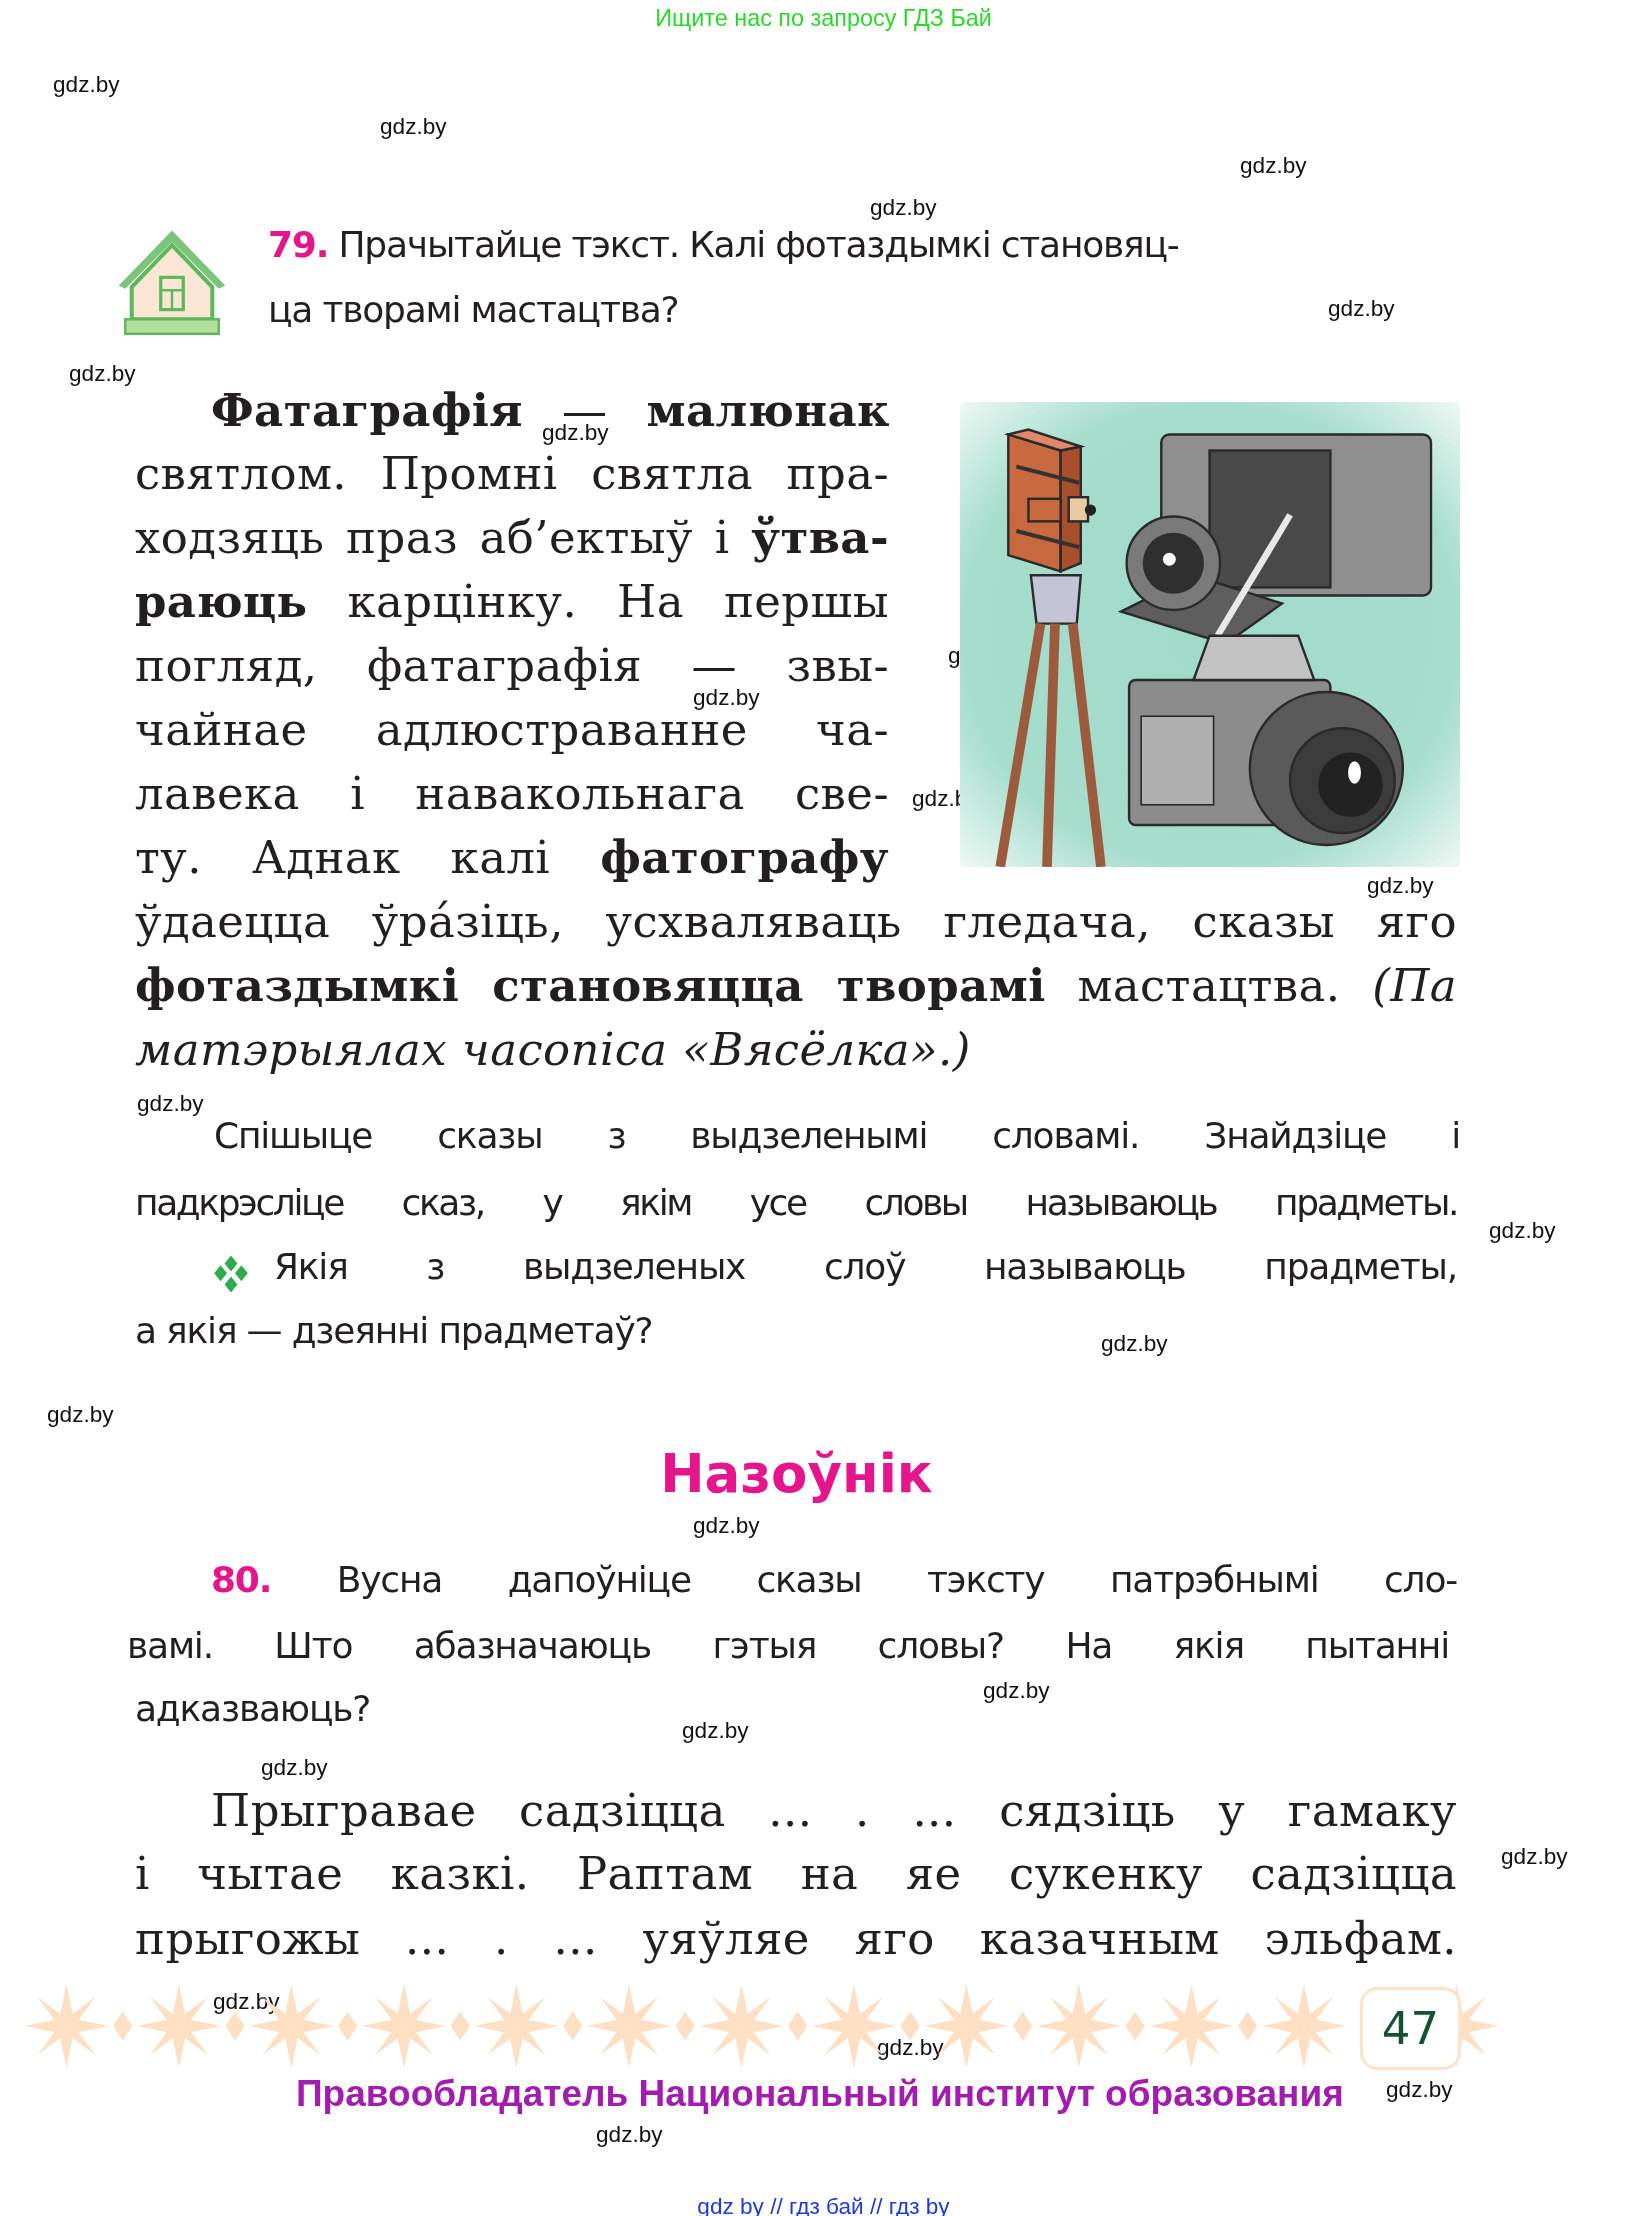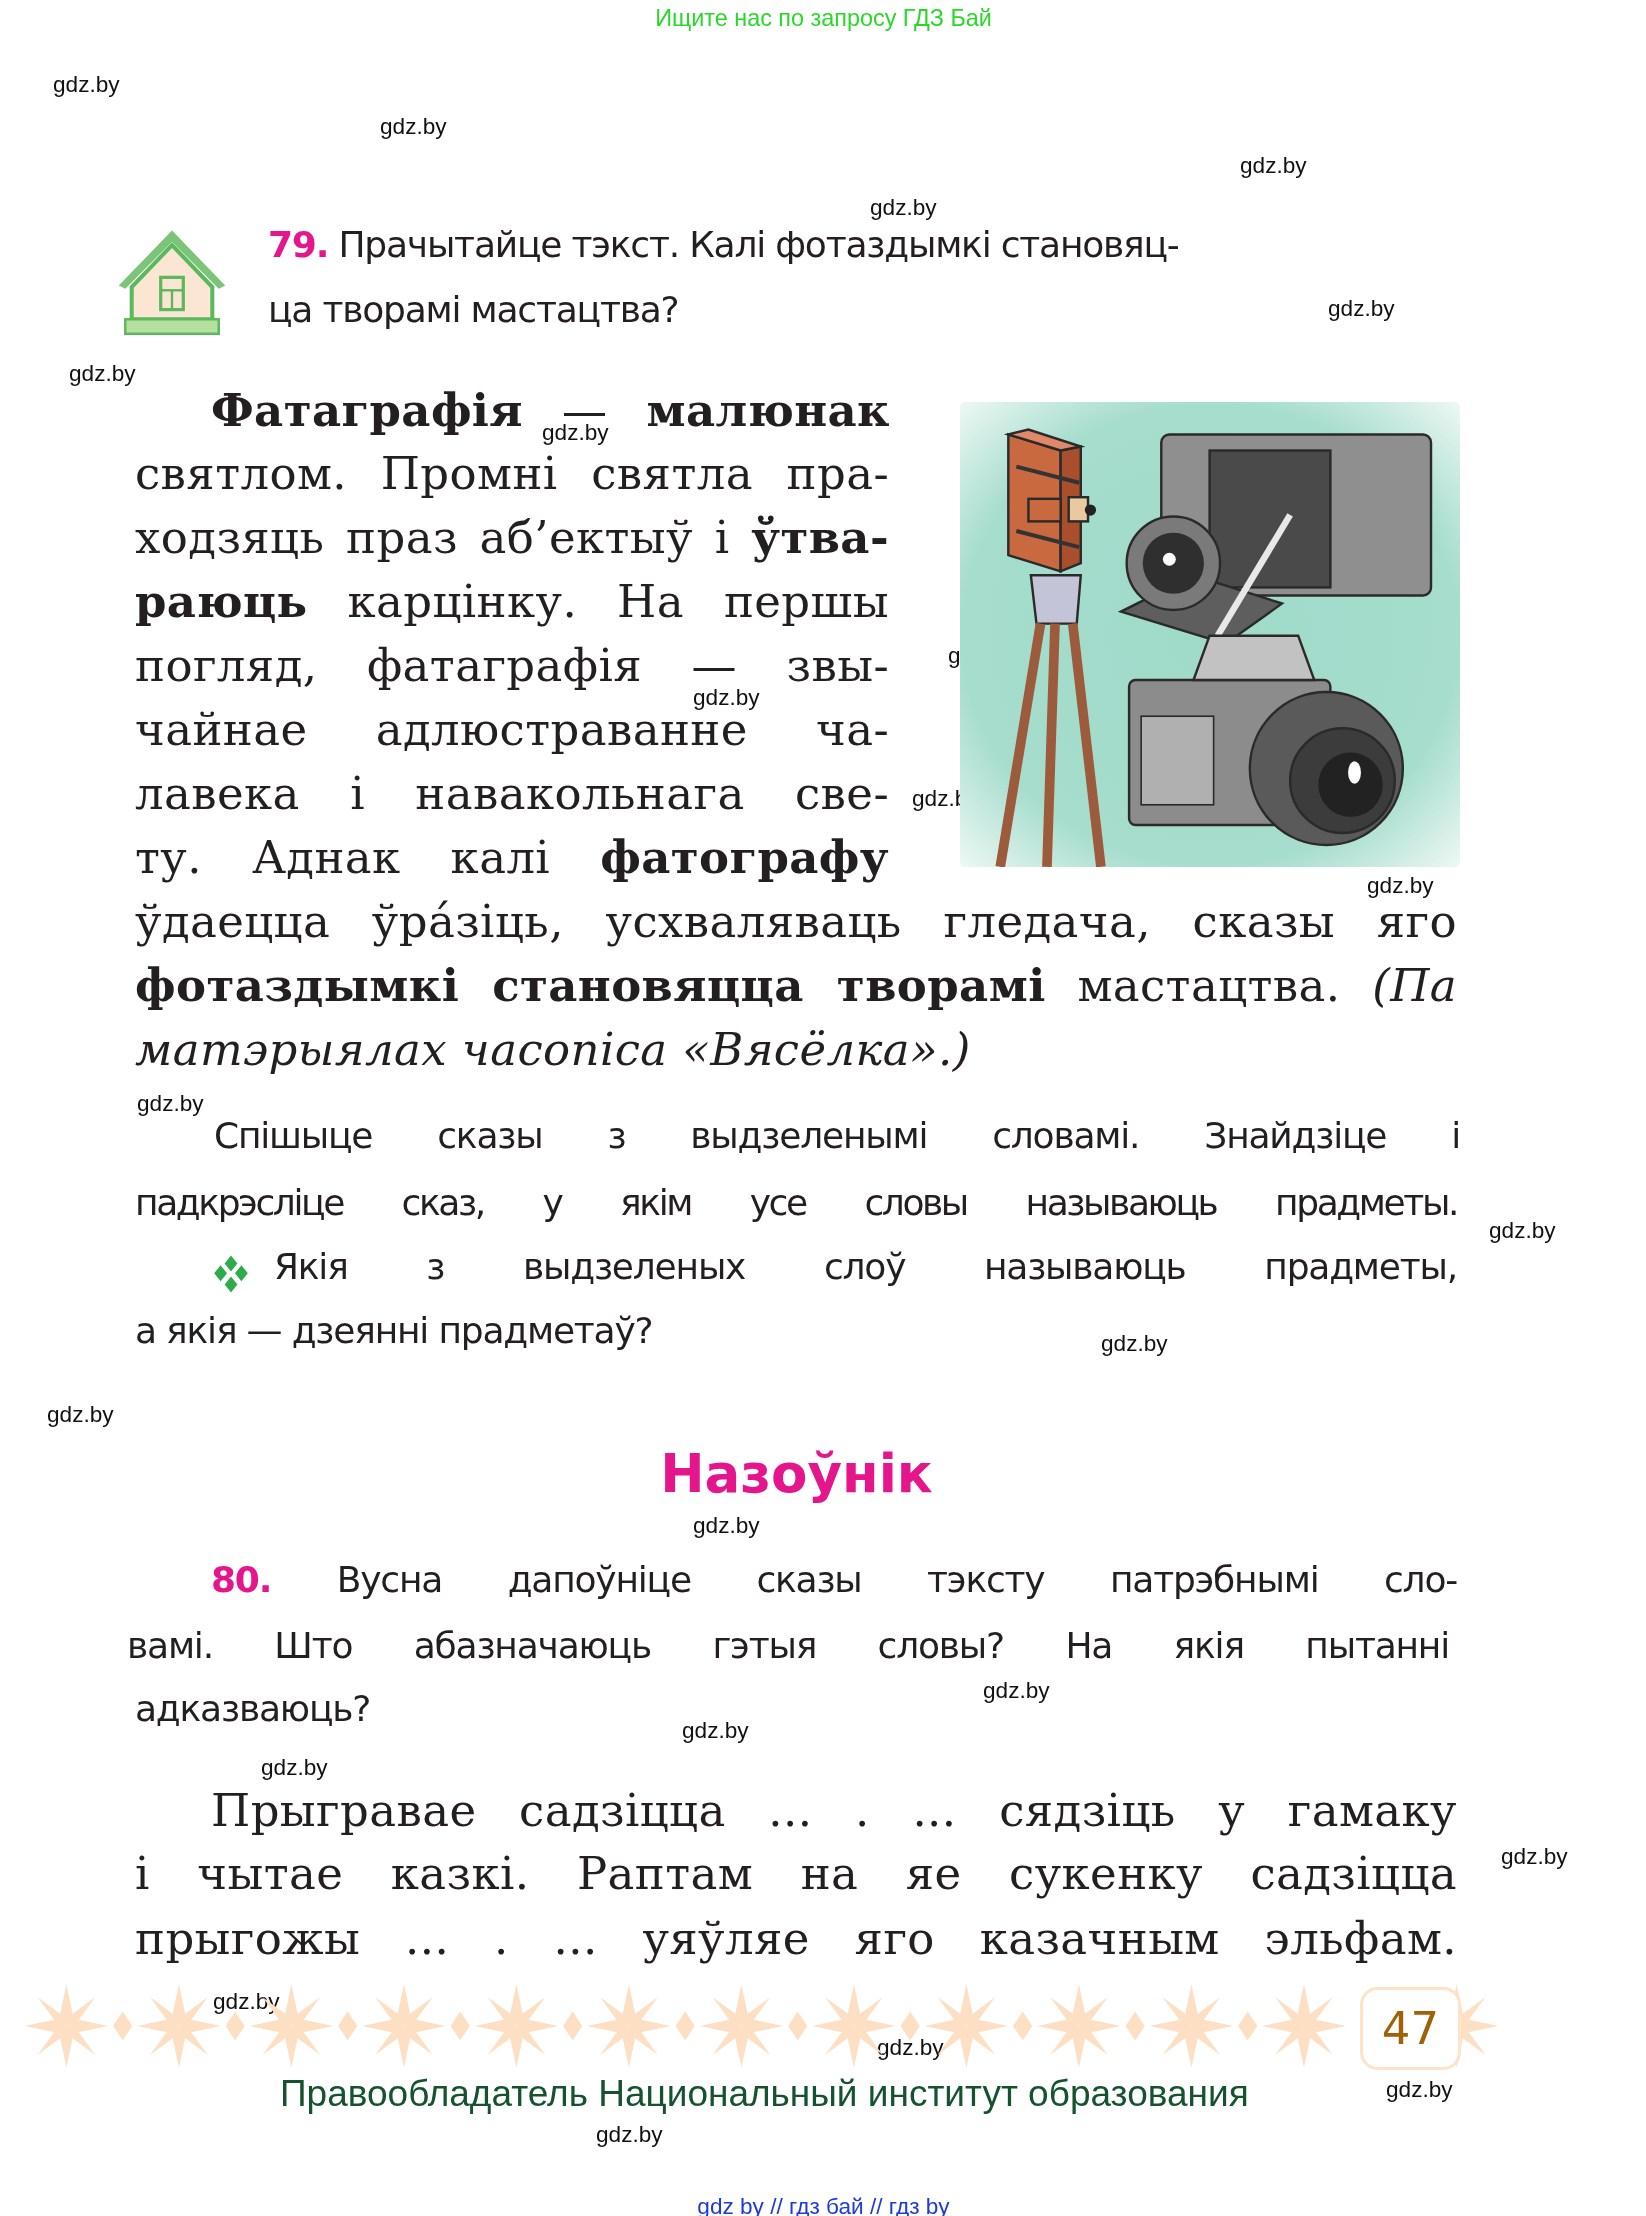--- a/index.html
+++ b/index.html
@@ -10,22 +10,22 @@
   .sans{font-family:"DejaVu Sans",sans-serif;}
   .num{color:#e5158c;font-weight:bold;}
   .task-line{position:absolute;font-size:36px;white-space:nowrap;letter-spacing:-1.2px;}
   .serif-line{position:absolute;font-size:45px;white-space:nowrap;font-family:"DejaVu Serif",serif;letter-spacing:0.4px;}
   .b{font-weight:bold;}
   .i{font-style:italic;}
   .justify{text-align:justify;text-align-last:justify;}
   .heading{position:absolute;left:0;width:1593px;text-align:center;top:1443px;font-size:53px;font-weight:bold;color:#e5158c;}
   .photo{position:absolute;left:960px;top:402px;width:500px;height:465px;background:radial-gradient(ellipse at center,#9fdac9 0%,#a6ddcd 70%,#eef8f4 100%);border-radius:4.8px;overflow:hidden;}
   .ornament{position:absolute;left:16px;top:1981px;width:1487px;height:90px;display:flex;align-items:center;justify-content:space-between;}
-  .page-num{position:absolute;left:1360px;top:1987px;width:95px;height:77px;border:3.2px solid #fde3c8;border-radius:17.7px;background:#fff;display:flex;align-items:center;justify-content:center;font-size:45px;color:#a16207;}
-  .copyright{position:absolute;left:280px;top:2073px;font-size:37px;color:#14532d;white-space:nowrap;}
+  .page-num{position:absolute;left:1360px;top:1987px;width:95px;height:77px;border:3.2px solid #fde3c8;border-radius:17.7px;background:#fff;display:flex;align-items:center;justify-content:center;font-size:45px;color:#14532d;}
+  .copyright{position:absolute;left:296px;top:2073px;font-size:37px;color:#a21caf;white-space:nowrap;font-weight:bold;}
   .footer{position:absolute;top:2194px;left:0;width:1647px;text-align:center;font-size:22.6px;color:#1e3adb;}
 </style>
 </head>
 <body>
 
 <div class="banner">Ищите нас по запросу ГДЗ Бай</div>
 
 <div class="wm" style="left:53px;top:74px">gdz.by</div>
 <div class="wm" style="left:380px;top:116px">gdz.by</div>
 <div class="wm" style="left:1240px;top:155px">gdz.by</div>

